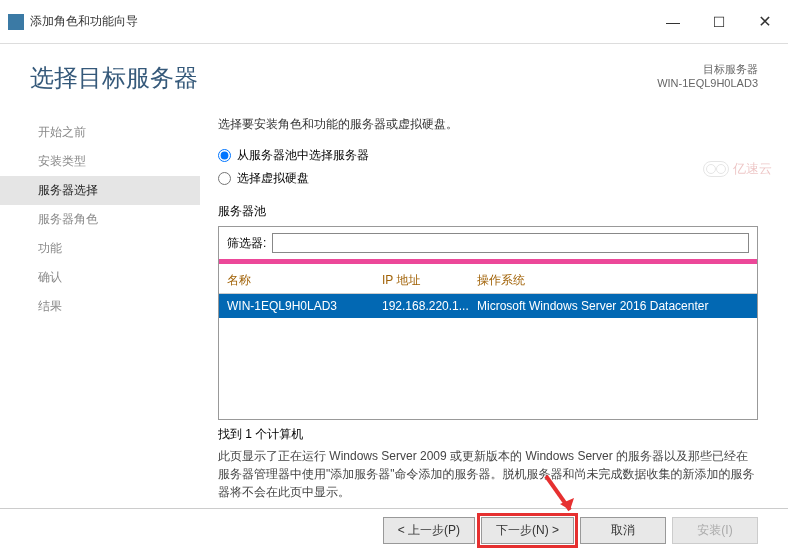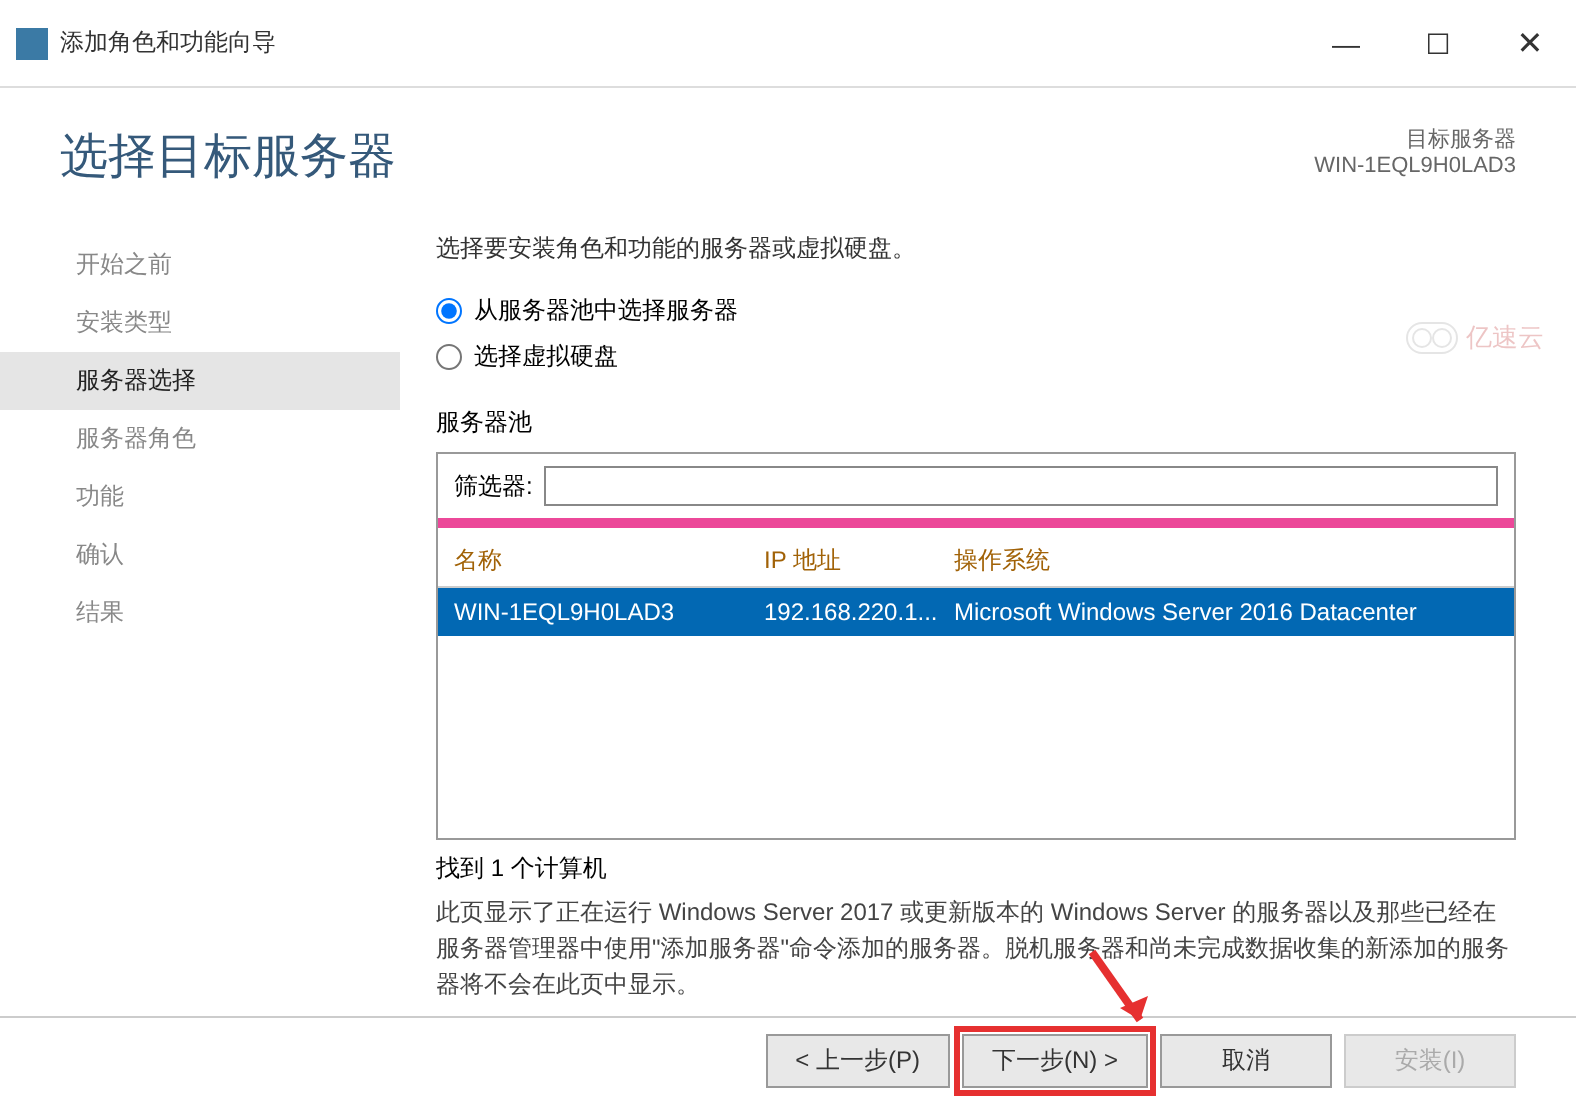--- a/index.html
+++ b/index.html
@@ -116,21 +116,21 @@
       </div>
       <div class="table-body">
         <div class="table-row selected">
           <div class="col-name">WIN-1EQL9H0LAD3</div>
           <div class="col-ip">192.168.220.1...</div>
           <div class="col-os">Microsoft Windows Server 2016 Datacenter</div>
         </div>
       </div>
     </div>
     <div class="count-label">找到 1 个计算机</div>
-    <div class="description">此页显示了正在运行 Windows Server 2017 或更新版本的 Windows Server 的服务器以及那些已经在服务器管理器中使用"添加服务器"命令添加的服务器。脱机服务器和尚未完成数据收集的新添加的服务器将不会在此页中显示。</div>
+    <div class="description">此页显示了正在运行 Windows Server 2009 或更新版本的 Windows Server 的服务器以及那些已经在服务器管理器中使用"添加服务器"命令添加的服务器。脱机服务器和尚未完成数据收集的新添加的服务器将不会在此页中显示。</div>
   </div>
 </div>
 
 <div class="footer">
   <div class="btn">&lt; 上一步(P)</div>
   <div class="btn highlight">下一步(N) &gt;</div>
   <div class="btn">取消</div>
   <div class="btn disabled">安装(I)</div>
 </div>
 

